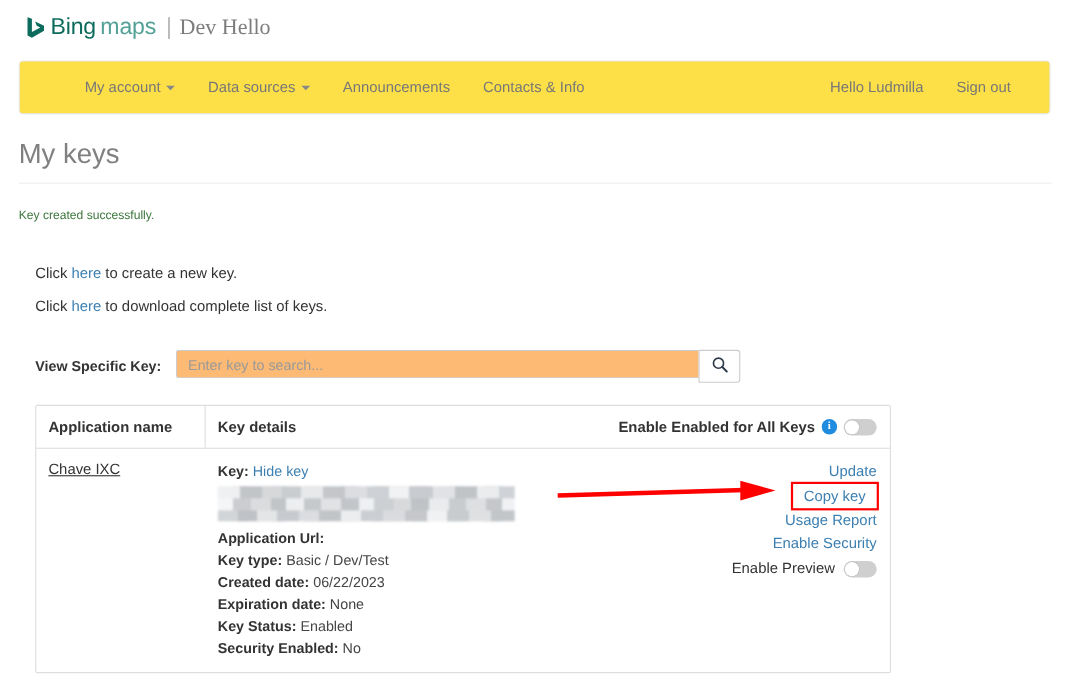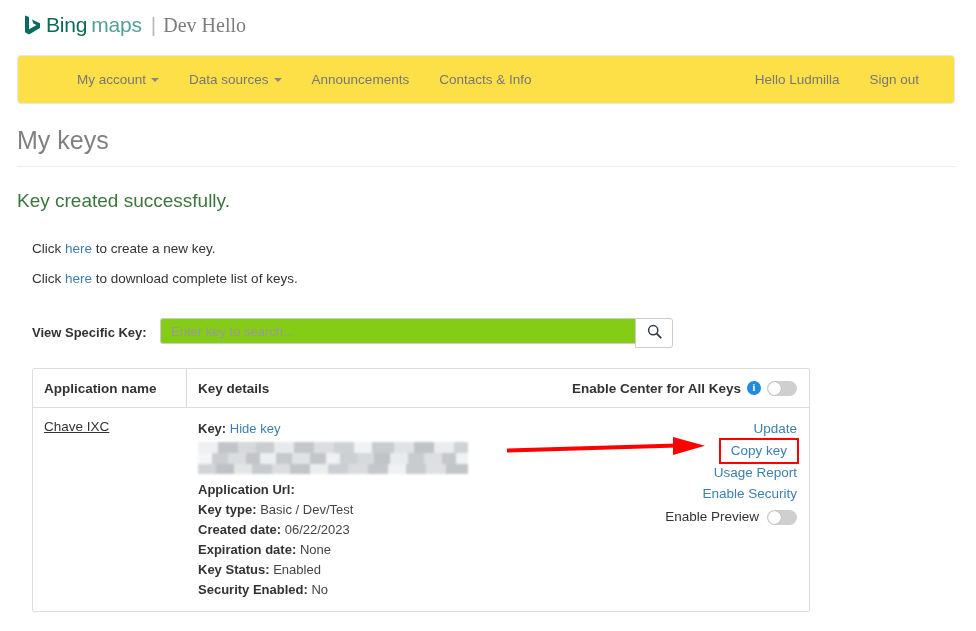--- a/index.html
+++ b/index.html
@@ -126,21 +126,21 @@
     width: 939px;
     height: 1px;
     background: #eceded;
   }
 
   
   .status-msg {
     position: absolute;
     left: 17px;
     top: 190px;
-    font-size: 19px;
+    font-size: 11px;
     color: #3c763d;
     text-align: center;
   }
 
   
   .instruction {
     position: absolute;
     left: 32px;
     font-size: 13.5px;
     color: #333333;
@@ -182,21 +182,21 @@
     height: 16px;
     box-sizing: border-box;
     border: 1px solid #cccccc;
     border-right: none;
     border-radius: 3px 0 0 3px;
     padding: 12px 10px;
     font-size: 13px;
     font-family: "Liberation Sans", sans-serif;
     color: #555;
     outline: none;
-    background: #84cc16;
+    background: #fdba74;
   }
   .search-input::placeholder { color: #999; }
   .search-btn {
     width: 38px;
     height: 30px;
     box-sizing: border-box;
     border: 1px solid #cccccc;
     border-radius: 0 3px 3px 0;
     background: #ffffff;
     cursor: pointer;
@@ -461,21 +461,21 @@
   </div>
 </div>
 
 <div class="keys-table">
 
   <div class="thead">
     <div class="th th-appname">Application name</div>
     <div class="th th-keydetails">
       <span>Key details</span>
       <span class="th-preview-group">
-        <span>Enable Center for All Keys</span>
+        <span>Enable Enabled for All Keys</span>
         <span class="info-icon">i</span>
         <span class="toggle">
           <span class="knob"></span>
         </span>
       </span>
     </div>
   </div>
 
   <div class="tbody-row">
 

